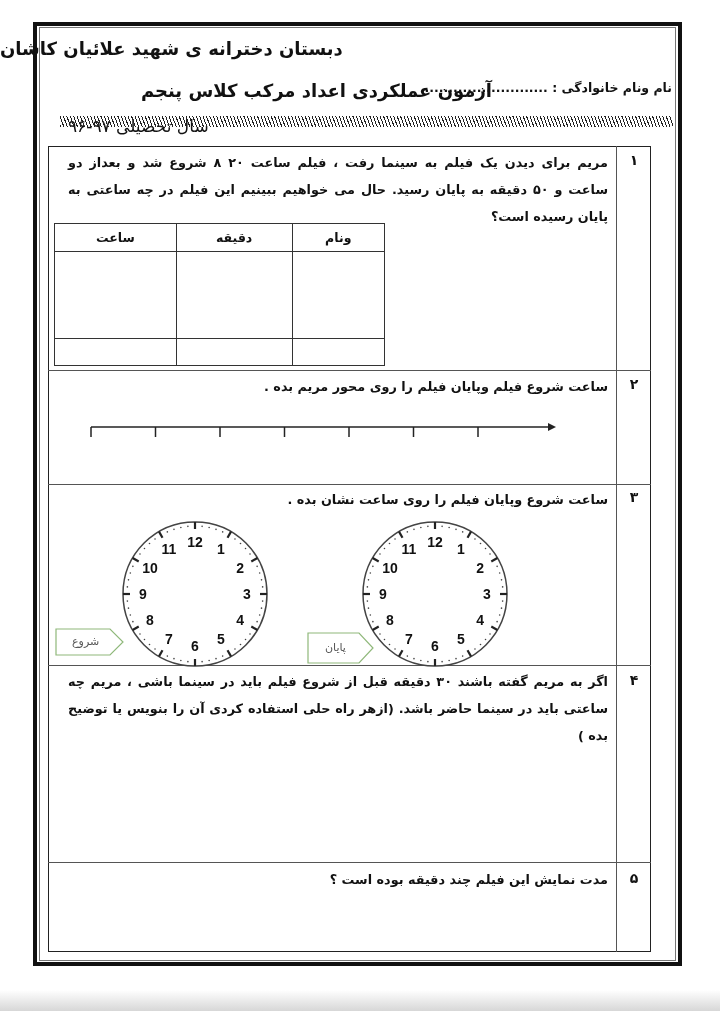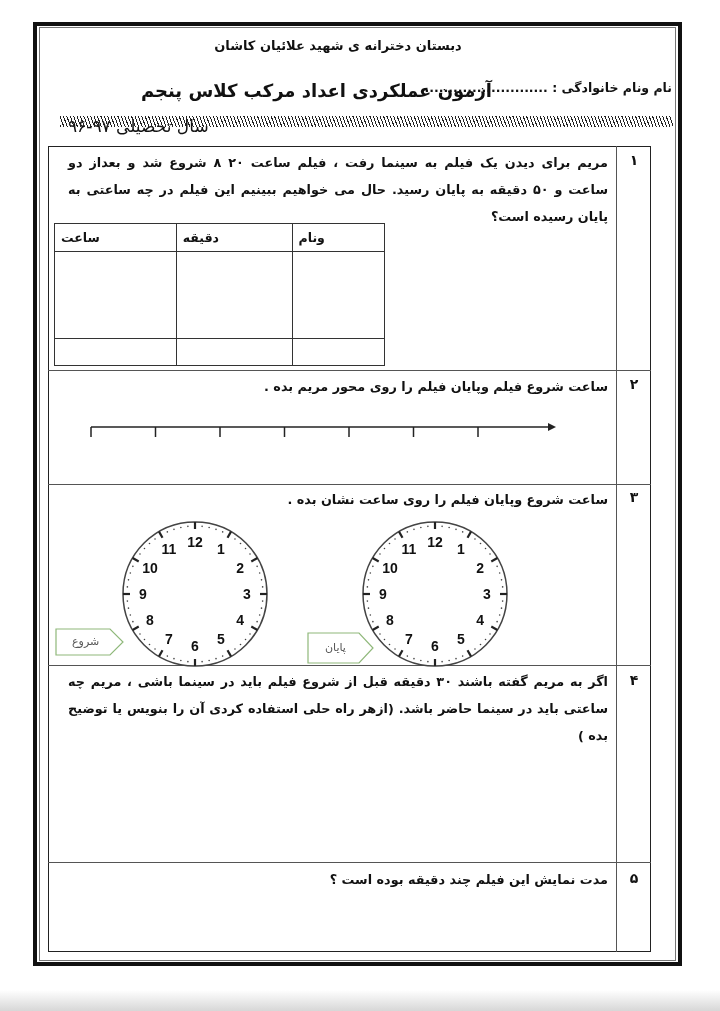--- a/index.html
+++ b/index.html
@@ -4,37 +4,37 @@
 <style>
   html, body { margin:0; padding:0; background:#ffffff; }
   body { width:720px; height:1011px; position:relative; overflow:hidden;
          font-family:"DejaVu Sans", sans-serif; color:#111; }
   .page-shadow { position:absolute; left:0; top:990px; width:720px; height:21px;
          background:linear-gradient(#ffffff,#d7d7d7); }
   .outer-frame { position:absolute; left:33px; top:22px; width:649px; height:944px;
          border:4px solid #111; box-sizing:border-box; }
   .inner-frame { position:absolute; left:39px; top:27px; width:637px; height:934px;
          border:1px solid #777; box-sizing:border-box; }
-  .school { position:absolute; left:0; width:676px; top:38px; text-align:center;
-         font-size:13px; font-weight:bold; direction:rtl; }
+  .school { position:absolute; left:0; width:676px; top:38px; text-align:left;
+         font-size:18px; font-weight:bold; direction:rtl; }
   .name-line { position:absolute; right:48px; top:80px; font-size:12.5px; font-weight:bold; direction:rtl; white-space:nowrap;text-align:right; }
   .exam-title { position:absolute; right:228px; top:80px; font-size:18px; font-weight:bold; direction:rtl; white-space:nowrap; }
   .year { position:absolute; left:68px; top:80px; font-size:17px; font-weight:normal; direction:rtl; white-space:nowrap;margin-top:36px; }
   .hatch { position:absolute; left:60px; top:116px; width:613px; height:11px;
          background:repeating-linear-gradient(70deg, #222 0px, #222 1px, transparent 1px, transparent 3.2px); }
   .qtable { position:absolute; left:48px; top:146px; width:603px; height:806px;
          border:1px solid #222; box-sizing:border-box; }
   .numcol { position:absolute; left:616px; top:146px; width:1px; height:806px; background:#555; }
   .rowline { position:absolute; left:48px; width:603px; height:1px; background:#555; }
   .qnum { position:absolute; left:617px; width:34px; text-align:center; font-size:14px; font-weight:bold; }
   .qtext { position:absolute; right:112px; font-size:12.8px; font-weight:bold; direction:rtl; line-height:27px; }
   .q1text { top:149px; width:540px; text-align:justify; }
   .ans-table { position:absolute; left:54px; top:223px; width:331px; height:143px;
          border:1px solid #222; border-collapse:collapse; box-sizing:border-box; direction:rtl; }
-  .ans-table td, .ans-table th { border:1px solid #333; padding:0 6px; font-size:12.5px; font-weight:bold; text-align:left; }
+  .ans-table td, .ans-table th { border:1px solid #333; padding:0 6px; font-size:12.5px; font-weight:bold; text-align:center; }
   .ans-table th { height:27px; }
   .ans-table tr.mid td { height:86px; }
   .ans-table tr.last td { height:26px; }
   svg { position:absolute; overflow:visible; }
   .tag { position:absolute; font-size:11px; color:#555; direction:rtl; }
 </style>
 </head>
 <body>
 
 <div class="outer-frame"></div>

